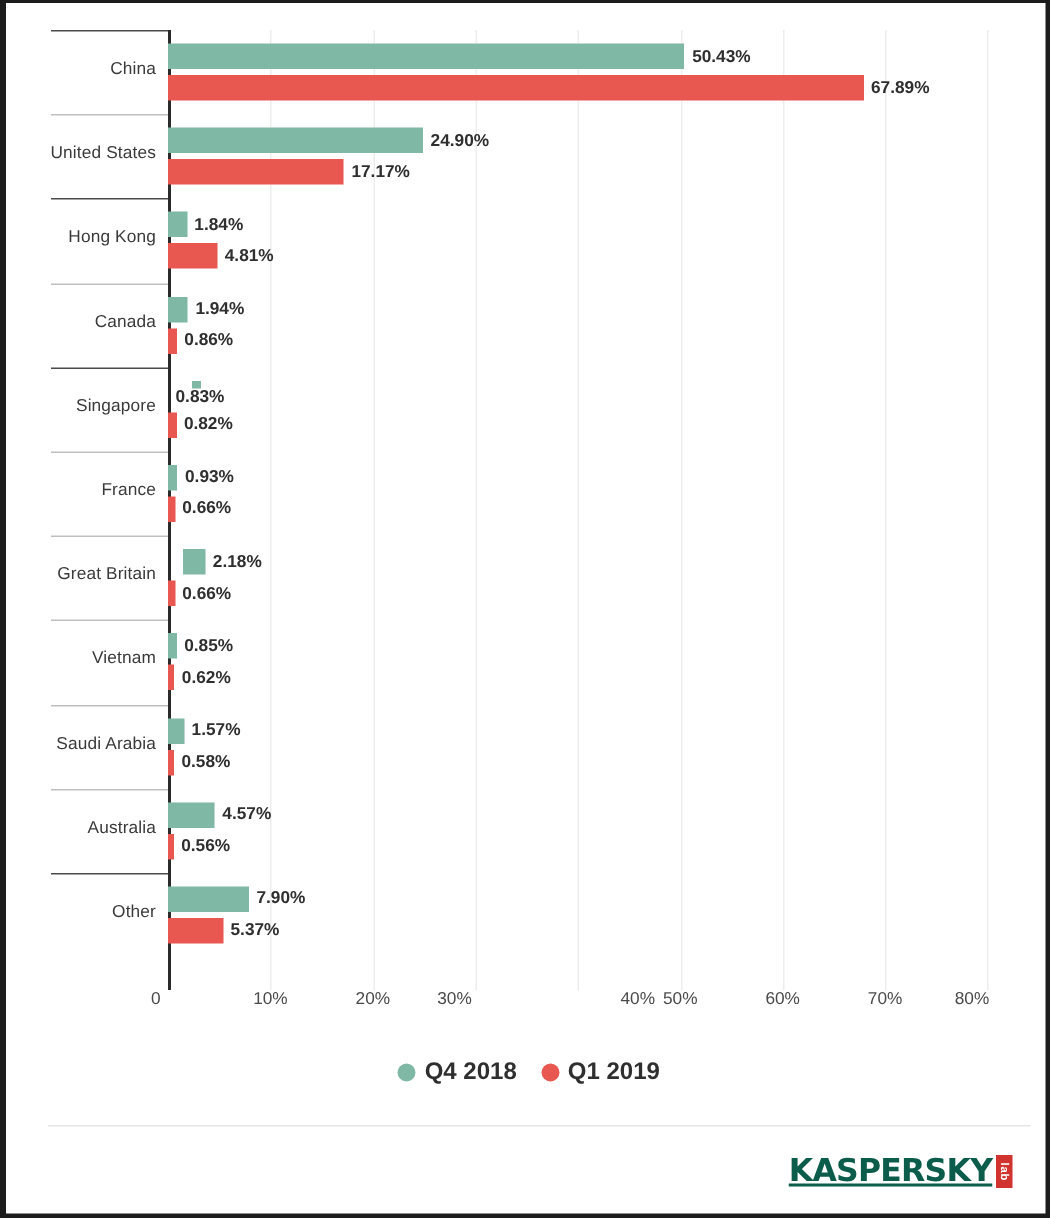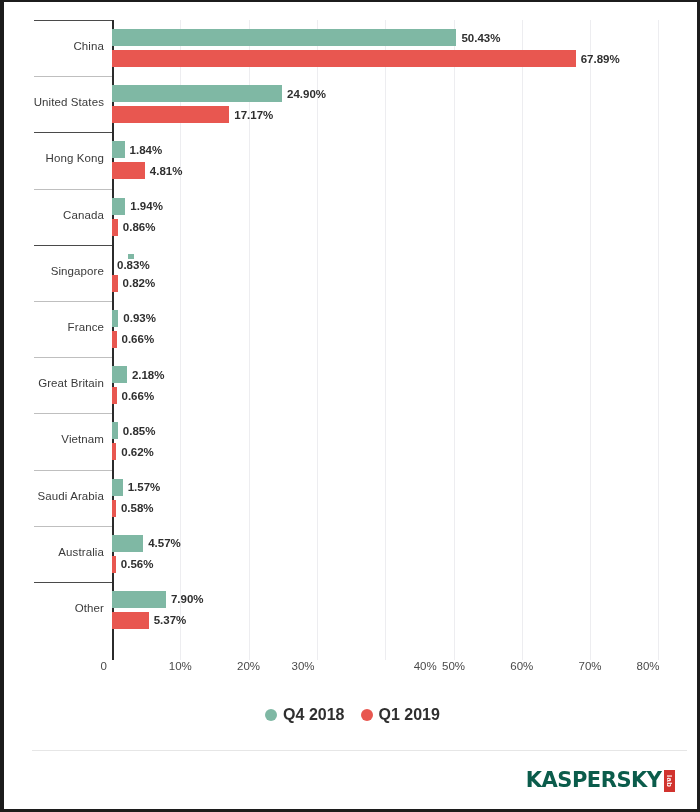--- a/index.html
+++ b/index.html
@@ -170,20 +170,21 @@
     align-items: flex-start;
     gap: 2px;
   }
   #brand-word {
     font-family: "DejaVu Sans", sans-serif;
     font-size: 21px;
     font-weight: 700;
     color: #0b5c4b;
     letter-spacing: -0.5px;
     line-height: 1;
+    text-decoration: underline;
   }
   #brand-badge {
     background: #d1332e;
     color: #ffffff;
     font-size: 7.5px;
     font-weight: 700;
     line-height: 1;
     padding: 2px 2px;
     writing-mode: vertical-rl;
     text-orientation: mixed;
@@ -292,21 +293,21 @@
             <div class="bar-wrap" style="top: 30px;">
               <div class="bar red" style="width: 4.5078px; background: rgb(232, 87, 80);"></div>
               <span class="bar-val">0.66%</span>
             </div>
           </div>
         </div>
         <div class="row" style="height: 56.2px;">
           <div class="row-sep"></div>
           <div class="cat-label" style="top: 20.1px;">Great Britain</div>
           <div class="bars">
-            <div class="bar-wrap" style="top: 9px;">
+            <div class="bar-wrap" style="top: 9px; padding-left: 10px;">
               <div class="bar green" style="width: 14.8894px; background: rgb(127, 184, 164);"></div>
               <span class="bar-val">2.18%</span>
             </div>
             <div class="bar-wrap" style="top: 30px;">
               <div class="bar red" style="width: 4.5078px; background: rgb(232, 87, 80);"></div>
               <span class="bar-val">0.66%</span>
             </div>
           </div>
         </div>
         <div class="row" style="height: 56.2px;">

